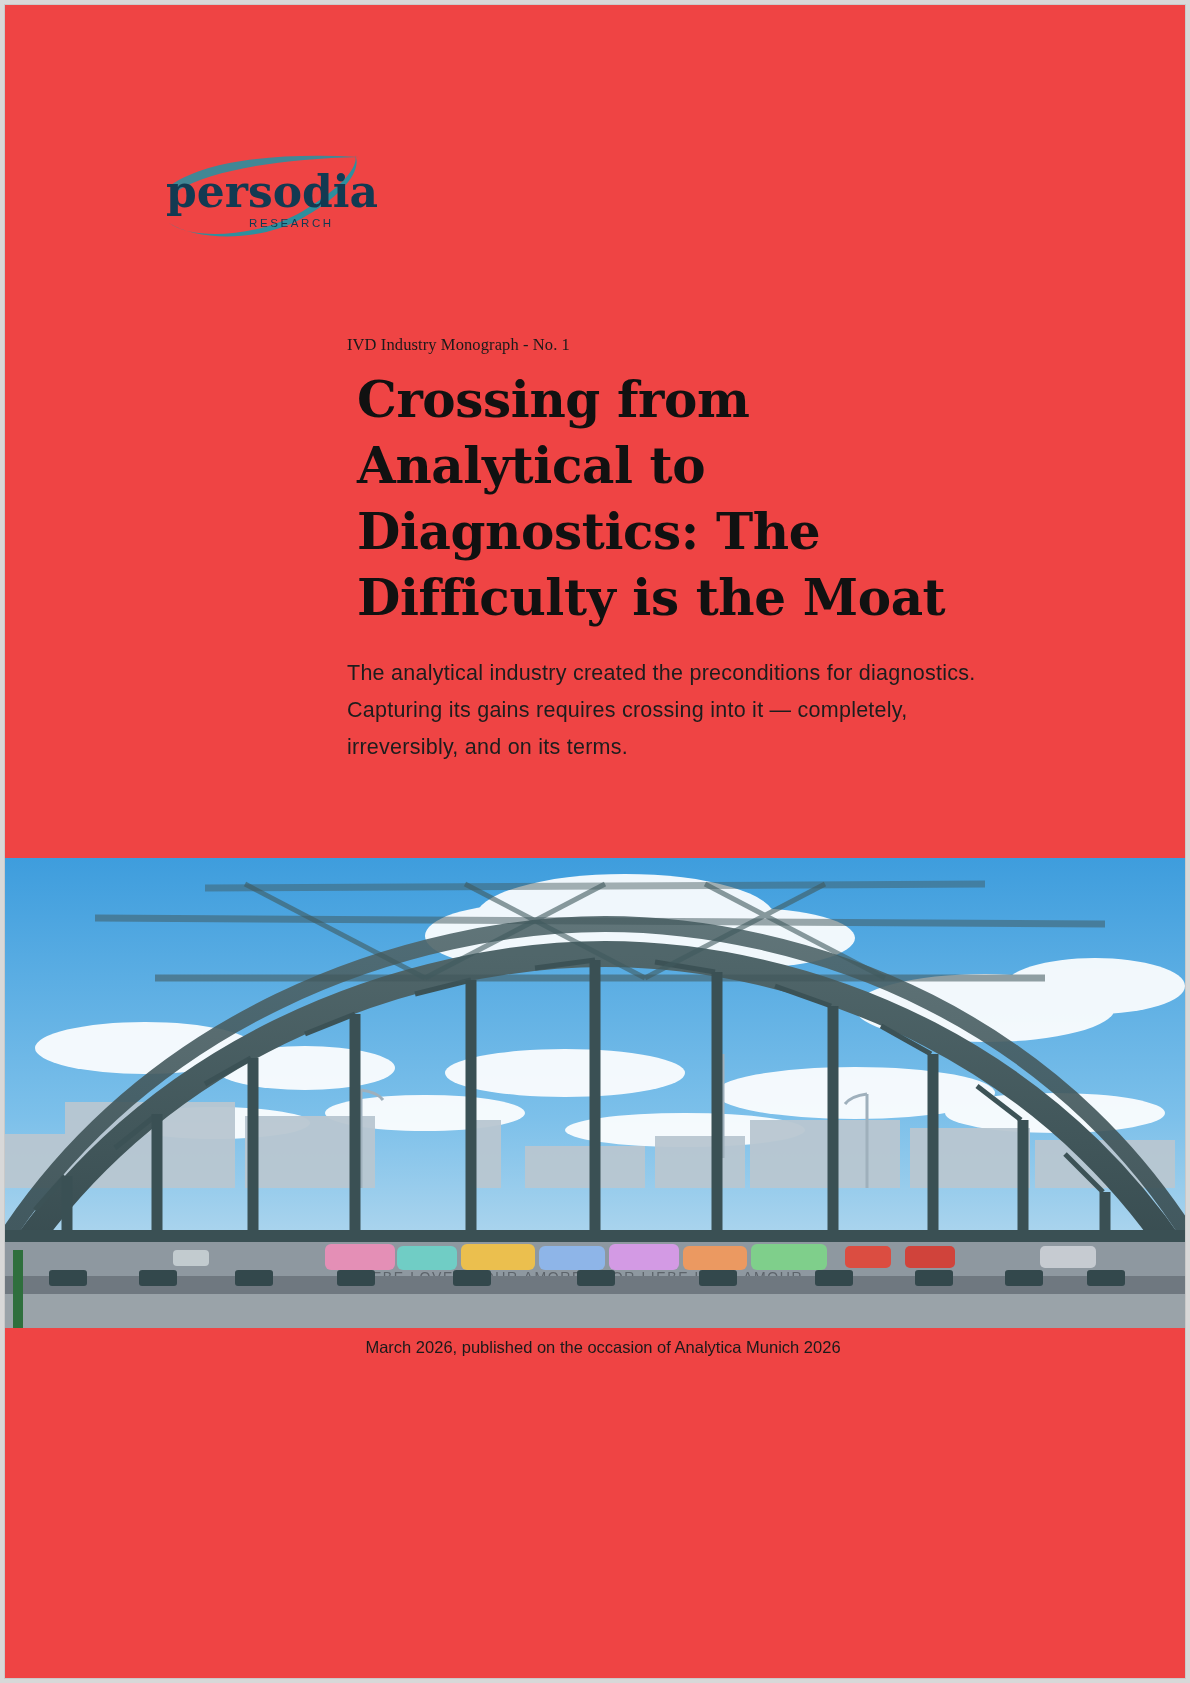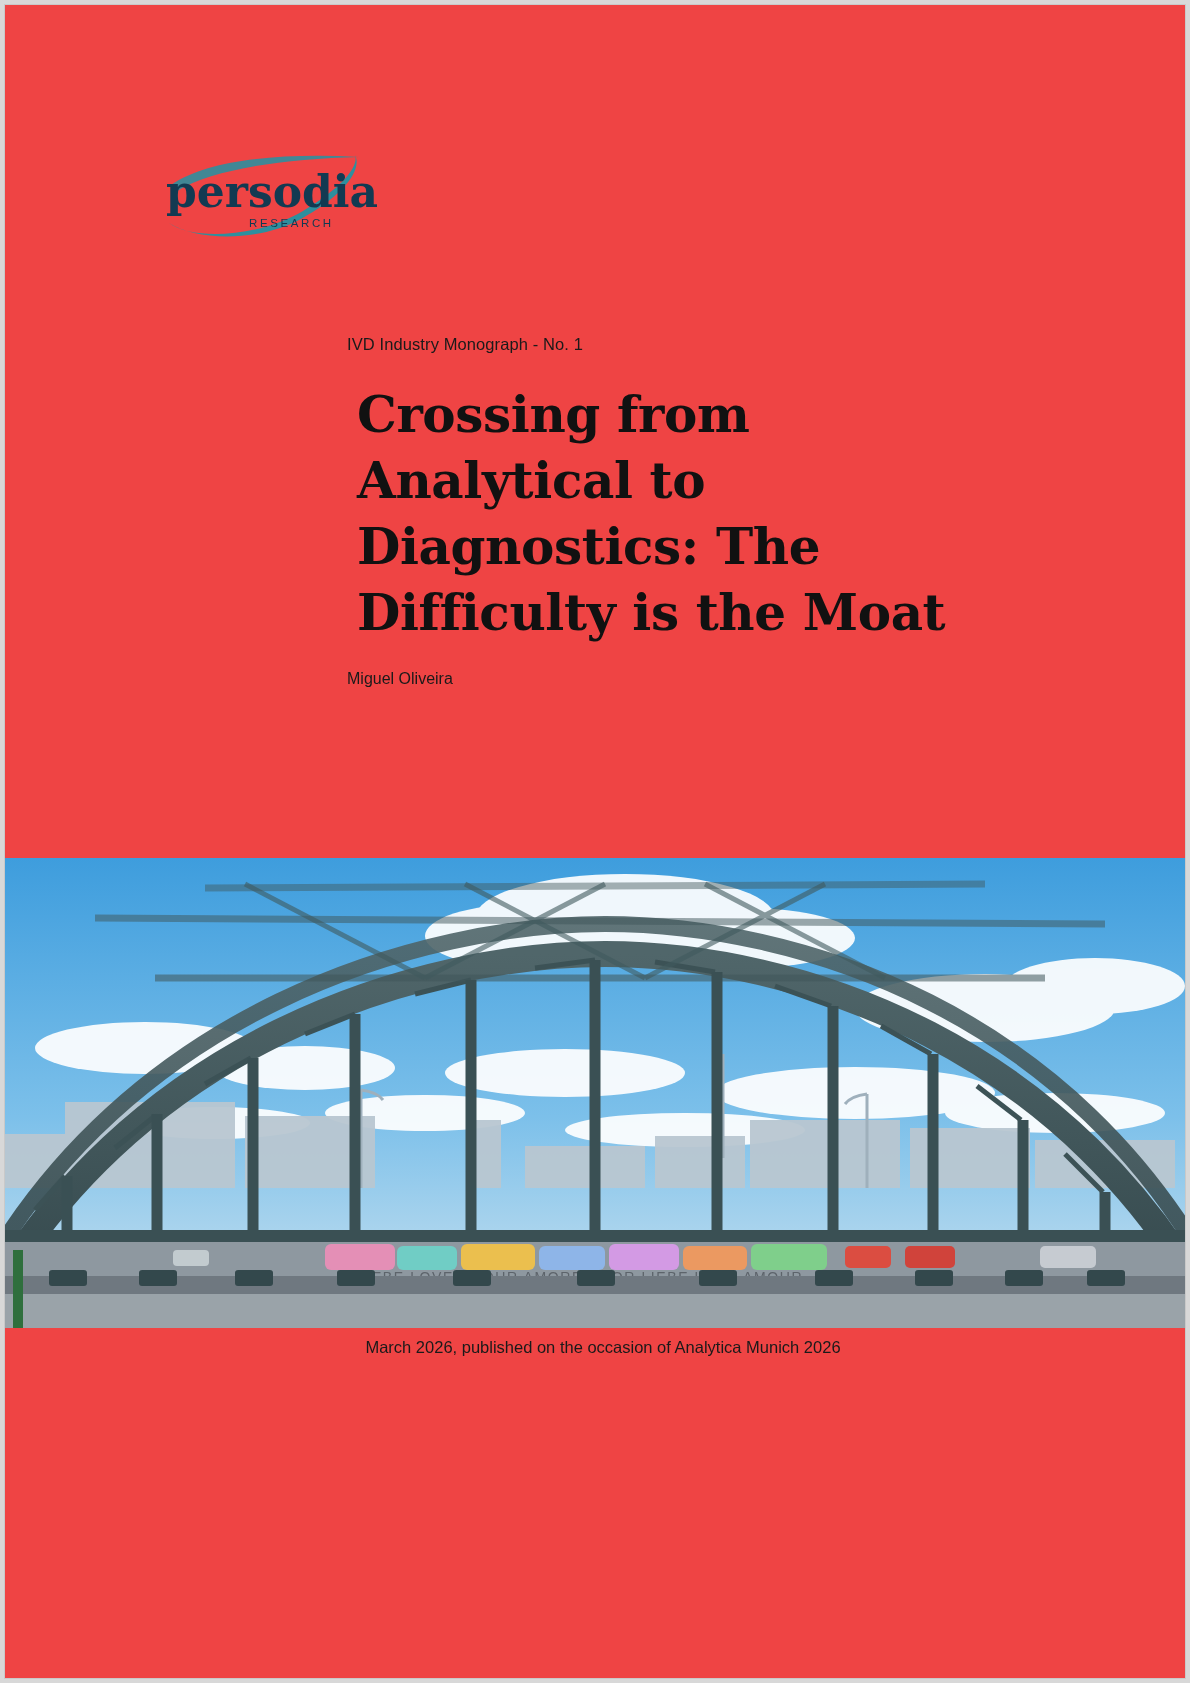--- a/index.html
+++ b/index.html
@@ -36,25 +36,25 @@
   .logo-svg { display: block; }
 
   
   .title-block {
     position: absolute;
     left: 342px;
     top: 330px;
     width: 690px;
   }
   .monograph-label {
-    font-family: Liberation Sans, sans-serif;
+    font-family: Liberation Serif, serif;
     font-size: 16.5px;
     color: #1a1a1a;
     letter-spacing: 0.1px;
-    margin: 0 0 28px 0;
+    margin: 0 0 12px 0;
   }
   .doc-title {
     font-family: "DejaVu Serif", serif;
     font-weight: bold;
     font-size: 50px;
     line-height: 1.32;
     color: #111111;
     margin: 0 0 24px 10px;
     letter-spacing: -0.4px;
     max-width: 660px;
@@ -114,21 +114,21 @@
       <path d="M6 78 C 30 96, 96 92, 140 66 C 182 41, 196 20, 192 10 C 200 26, 178 52, 138 74 C 96 97, 34 96, 6 78 Z" fill="#2e8f9e"></path>
       <path d="M8 40 C 46 14, 120 8, 196 12 C 120 14, 50 24, 14 46 Z" fill="#2e8f9e" opacity="0.9"></path>
       <text x="3" y="62" font-family="DejaVu Serif, serif" font-size="44" font-weight="bold" fill="#123a52">persodia</text>
       <text x="86" y="82" font-family="Liberation Sans, sans-serif" font-size="11.5" letter-spacing="2.6" fill="#123a52">RESEARCH</text>
     </svg>
   </div>
 
   <div class="title-block">
     <p class="monograph-label">IVD Industry Monograph - No. 1</p>
     <h1 class="doc-title">Crossing from Analytical to Diagnostics: The Difficulty is the Moat</h1>
-    <p class="doc-author">Miguel Oliveira</p>
+    <p class="doc-subtitle">The analytical industry created the preconditions for diagnostics. Capturing its gains requires crossing into it — completely, irreversibly, and on its terms.</p>
   </div>
 
   <div class="hero">
     <svg width="1180" height="470" viewBox="0 0 1180 470">
       <defs>
         <linearGradient id="sky" x1="0" y1="0" x2="0" y2="1">
           <stop offset="0%" stop-color="#3e9ddd"></stop>
           <stop offset="55%" stop-color="#7cc0ea"></stop>
           <stop offset="100%" stop-color="#cfe4f0"></stop>
         </linearGradient>

